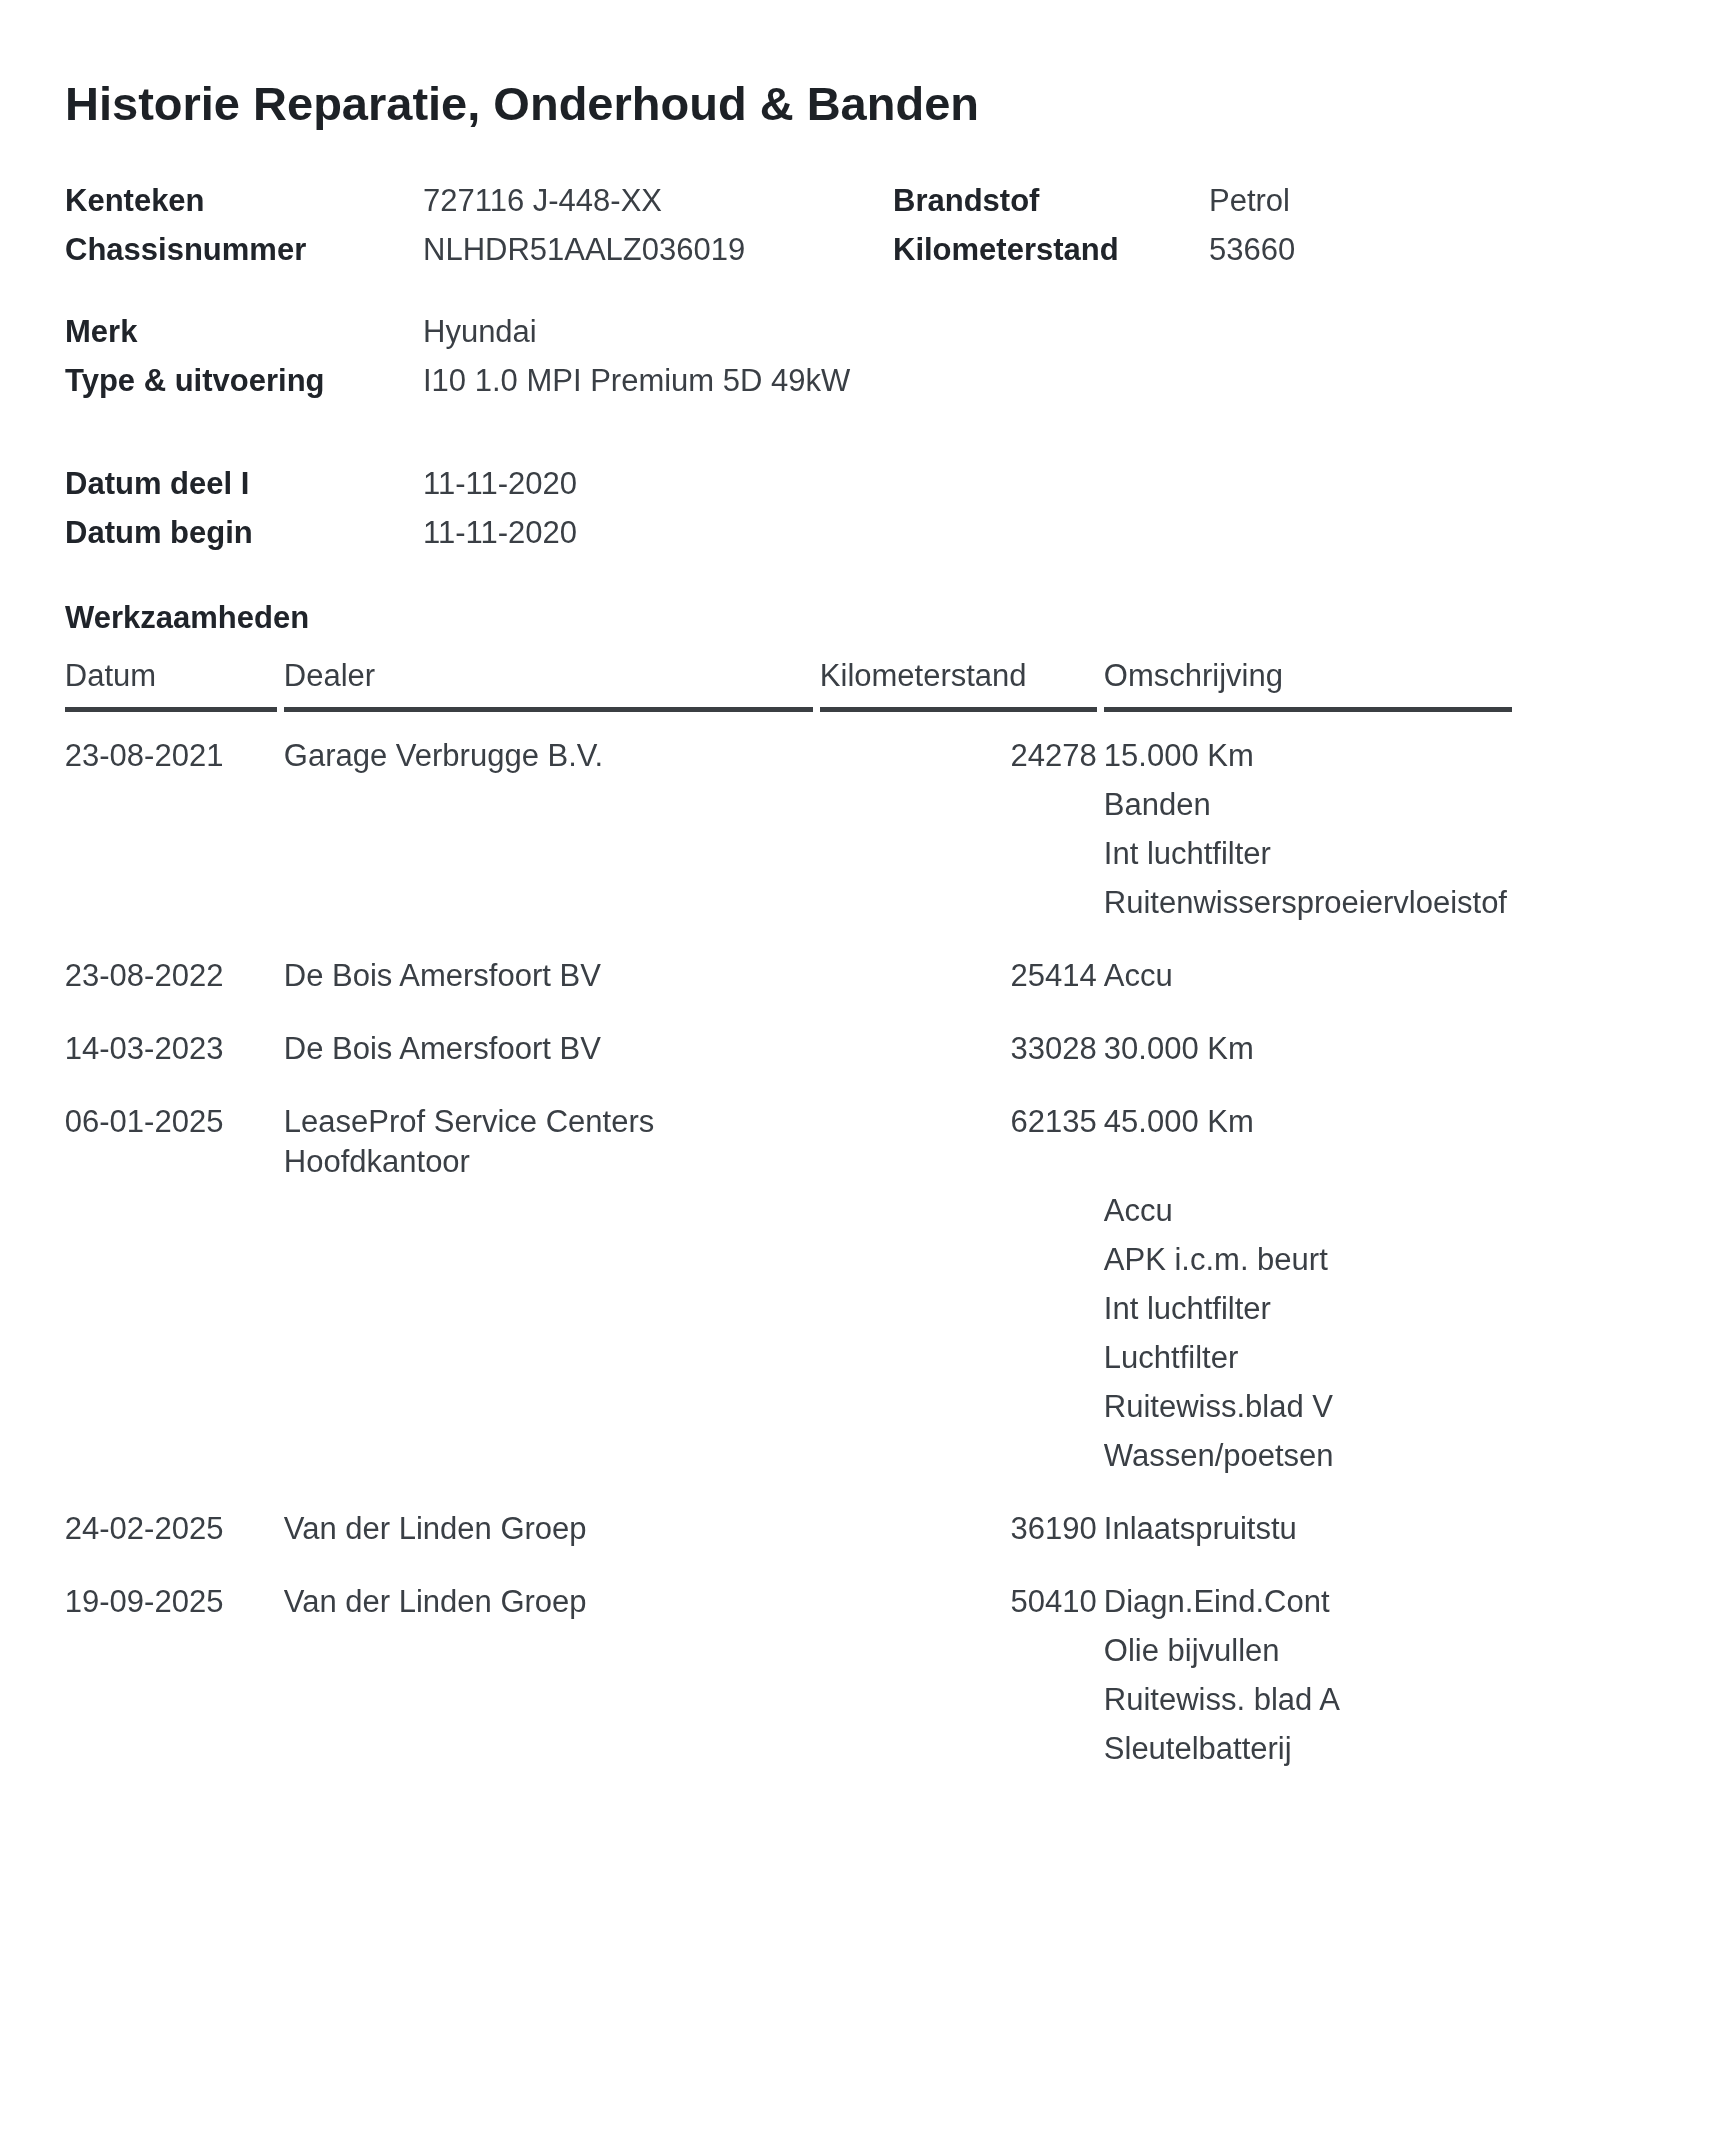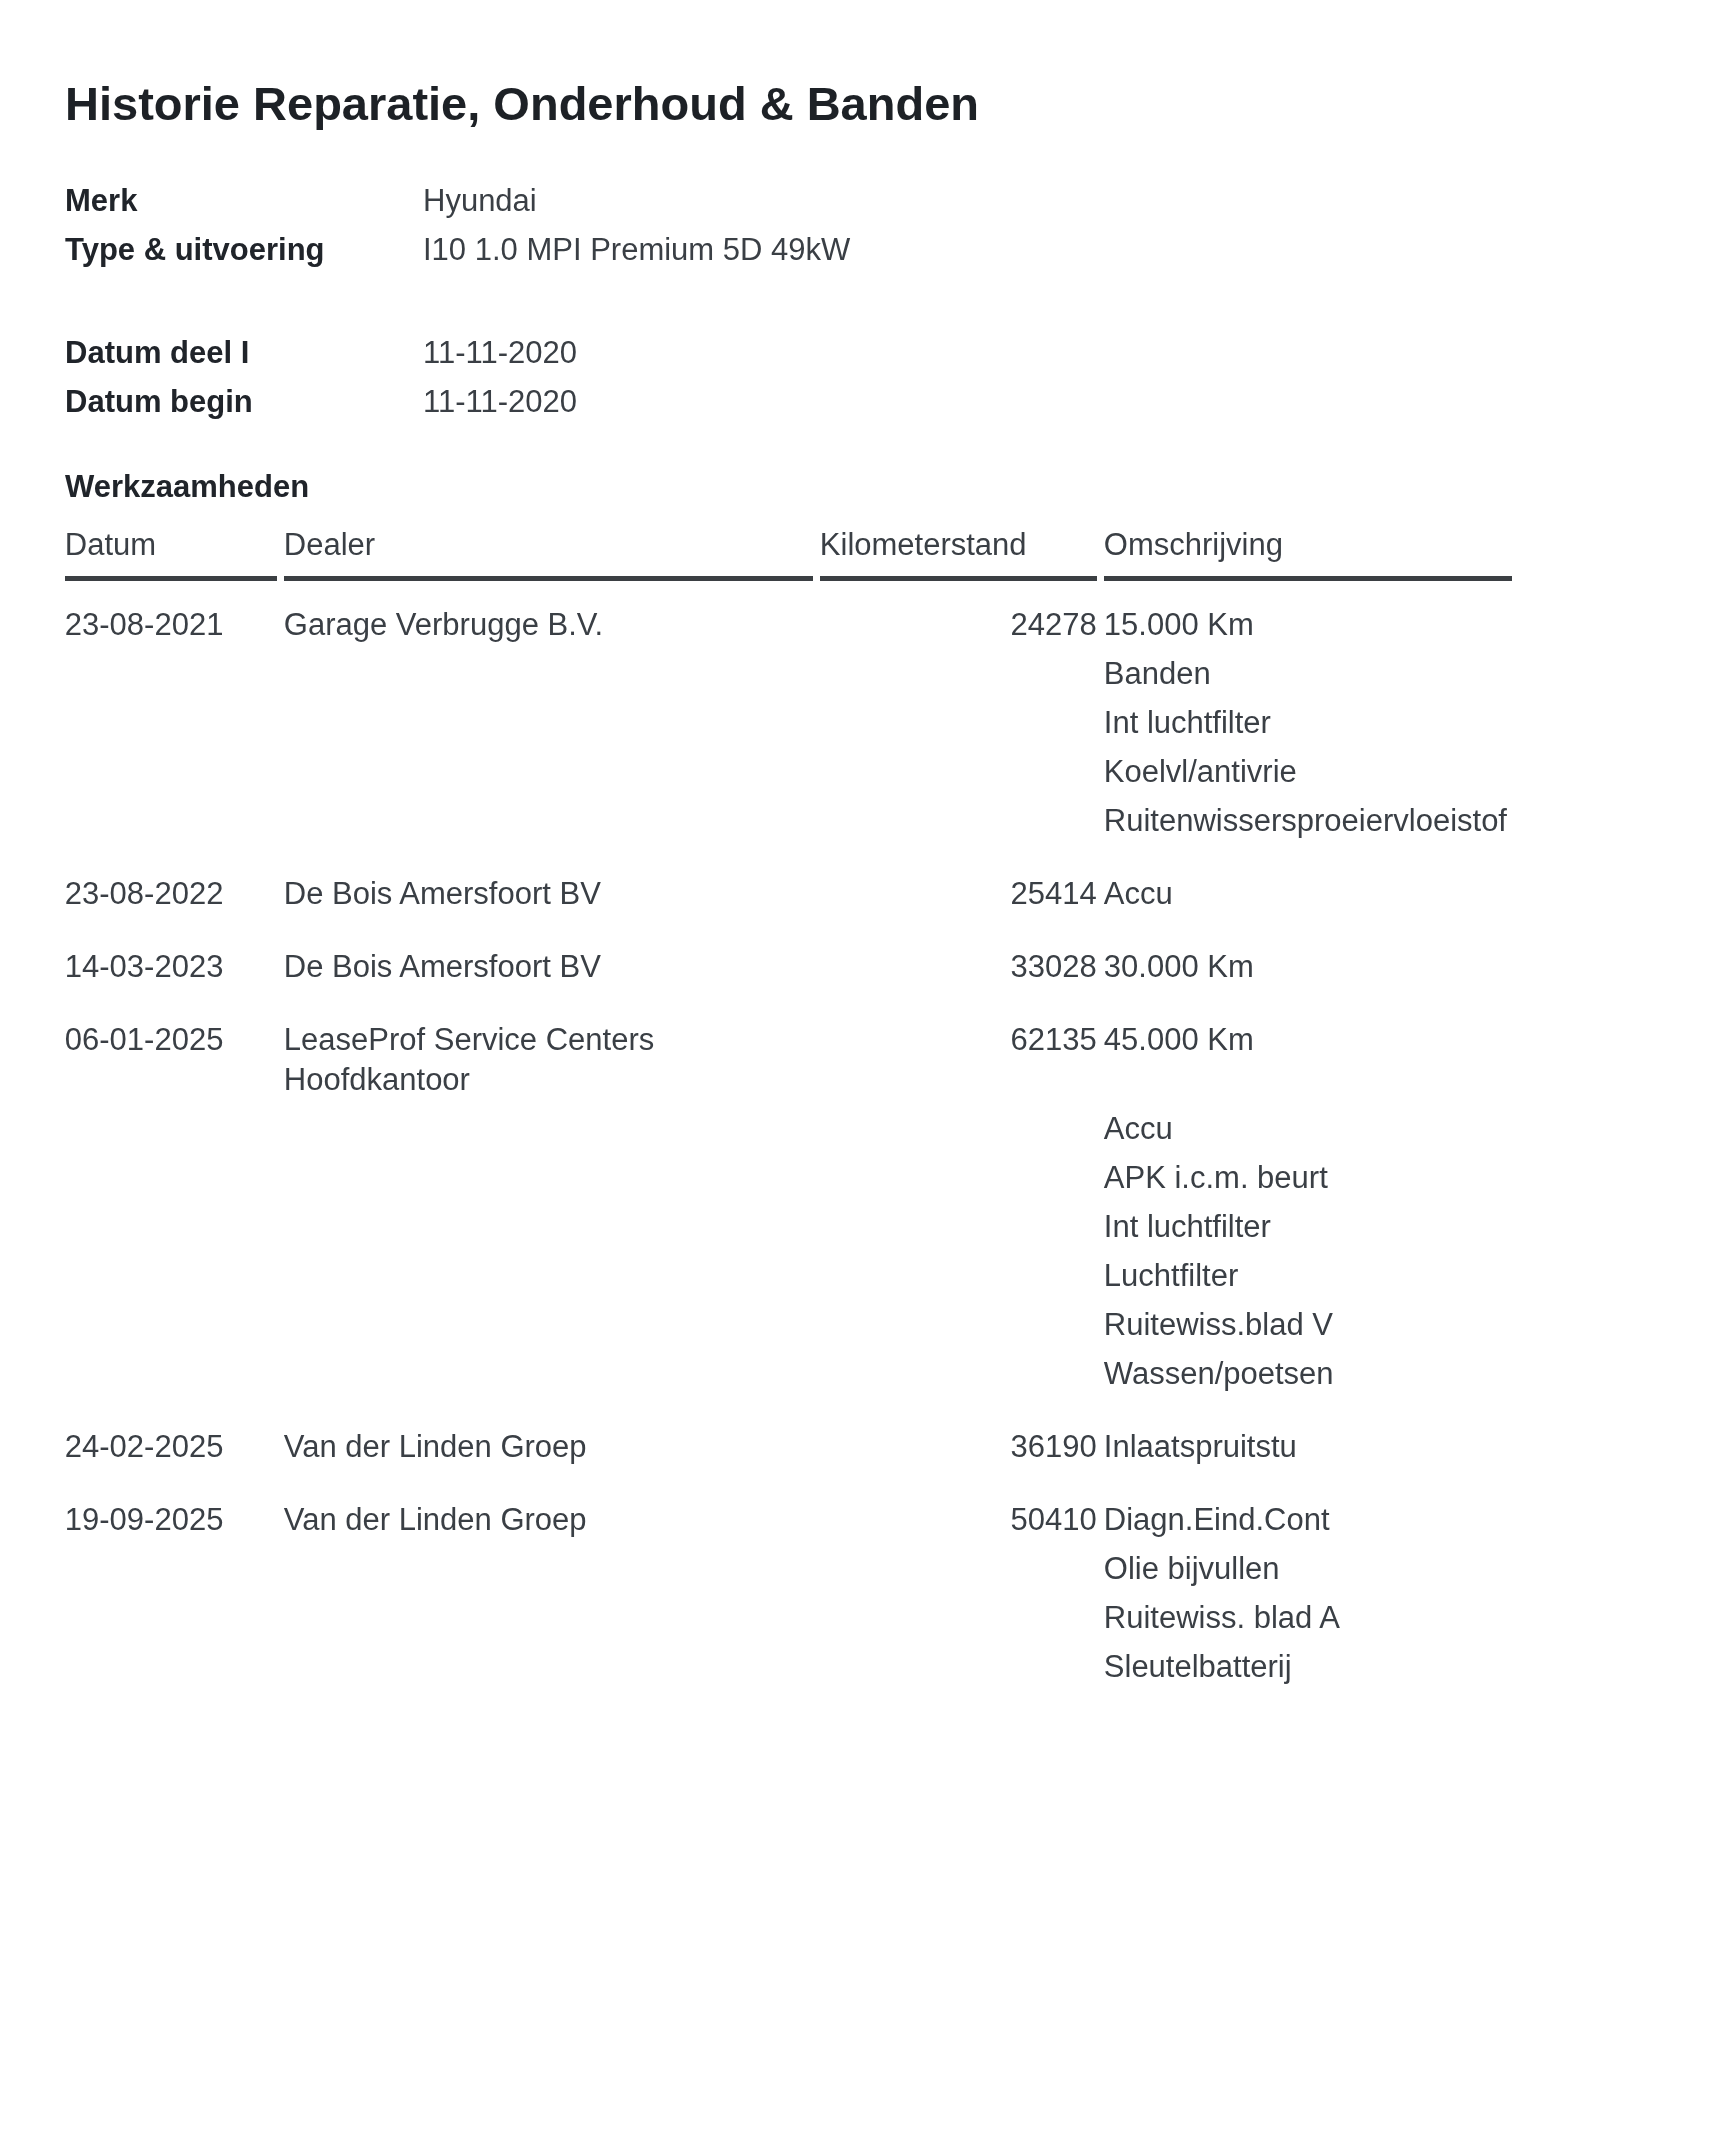--- a/index.html
+++ b/index.html
@@ -87,20 +87,30 @@
     padding-right: 14.4px;
   }
 </style>
 </head>
 <body>
 
 <div class="page">
 
   <h1 class="doc-title">Historie Reparatie, Onderhoud &amp; Banden</h1>
 
+  <div class="info-grid block-a">
+    <div class="info-label">Kenteken</div>
+    <div class="info-value">727116 J-448-XX</div>
+    <div class="info-label">Brandstof</div>
+    <div class="info-value">Petrol</div>
+    <div class="info-label">Chassisnummer</div>
+    <div class="info-value">NLHDR51AALZ036019</div>
+    <div class="info-label">Kilometerstand</div>
+    <div class="info-value">53660</div>
+  </div>
 
   <div class="info-grid two-col block-b">
     <div class="info-label">Merk</div>
     <div class="info-value">Hyundai</div>
     <div class="info-label">Type &amp; uitvoering</div>
     <div class="info-value">I10 1.0 MPI Premium 5D 49kW</div>
   </div>
 
   <div class="info-grid two-col block-c">
     <div class="info-label">Datum deel I</div>
@@ -144,26 +154,20 @@
         <tr>
           <td class="c-date"></td>
           <td class="c-dealer"></td>
           <td class="c-km"></td>
           <td class="c-oms">Int luchtfilter</td>
         </tr>
         <tr>
           <td class="c-date"></td>
           <td class="c-dealer"></td>
           <td class="c-km"></td>
-          <td class="c-oms">Koelvl/antivrie</td>
-        </tr>
-        <tr>
-          <td class="c-date"></td>
-          <td class="c-dealer"></td>
-          <td class="c-km"></td>
           <td class="c-oms">Ruitenwissersproeiervloeistof</td>
         </tr>
         <tr class="entry-first">
           <td class="c-date">23-08-2022</td>
           <td class="c-dealer">
             <div>De Bois Amersfoort BV</div>
           </td>
           <td class="c-km">25414</td>
           <td class="c-oms">Accu</td>
         </tr>

